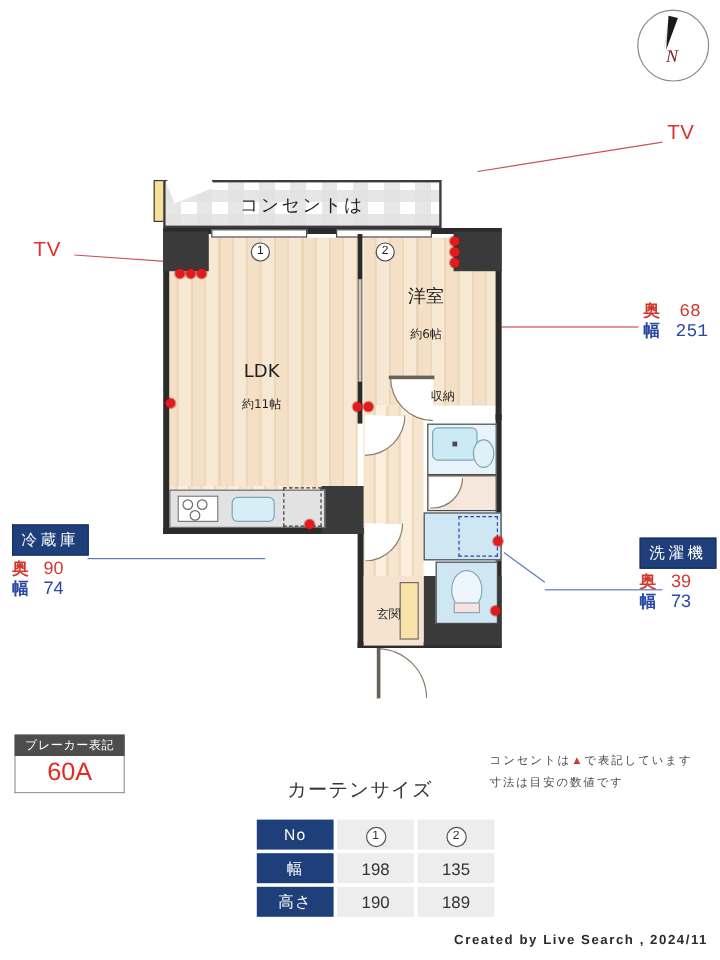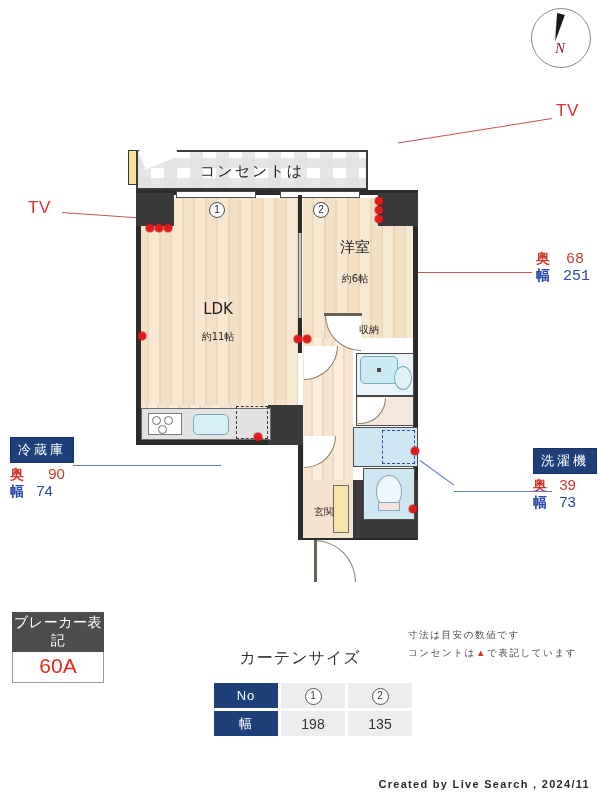--- a/index.html
+++ b/index.html
@@ -50,21 +50,21 @@
   .spec-row .k{font-weight:bold;font-size:14px;}
   .k-depth{color:#d03a2e;}
   .k-width{color:#2a48a8;}
   .v-depth{color:#d03a2e;}
   .v-width{color:#2a48a8;}
   .spec-right .spec-row{text-align:left;}
 
   
   #breaker{left:12px;top:612px;width:92px;}
   #breaker .bhead{
-    background:#4d4d4d;color:#fff;font-size:14px;text-align:center;
+    background:#4d4d4d;color:#fff;font-size:10px;text-align:center;
     padding:2px 0;letter-spacing:.5px;
   }
   #breaker .bval{
     border:1px solid #9a9a9a;border-top:none;background:#fff;
     color:#e02b20;font-size:21px;text-align:center;padding:2px 0 4px;
   }
 
   
   .note{font-size:9.5px;color:#4a4a4a;letter-spacing:1.6px;line-height:1.9;}
   .note .tri{color:#d03a2e;}
@@ -179,21 +179,21 @@
     <span class="k k-width">幅</span>
     <span class="v-width" style="margin-left:4px;">251</span>
   </div>
 </div>
 <div class="abs leader" style="left:404px;top:272px;width:128px;"></div>
 
 <div class="abs" style="left:10px;top:437px;">
   <div class="spec-head">冷蔵庫</div>
   <div class="spec-row" style="margin-top:3px;">
     <span class="k k-depth">奥</span>
-    <span class="v-depth" style="margin-left:20px;">90</span>
+    <span class="v-depth" style="margin-left:8px;">90</span>
   </div>
   <div class="spec-row">
     <span class="k k-width">幅</span>
     <span class="v-width" style="margin-left:8px;">74</span>
   </div>
 </div>
 <div class="abs" style="left:73px;top:465px;">
   <div class="leader" style="position:absolute;left:0;top:0;width:148px;height:1px;background:#5d79c0;"></div>
   <div class="leader" style="position:absolute;left:147px;top:-28px;width:40px;height:1px;background:#5d79c0;transform:rotate(-36deg);transform-origin:0 50%;"></div>
 </div>
@@ -213,39 +213,44 @@
   <div class="leader" style="position:absolute;left:34px;top:31px;width:98px;height:1px;background:#5d79c0;"></div>
   <div class="leader" style="position:absolute;left:0;top:0;width:42px;height:1px;background:#5d79c0;transform:rotate(36deg);transform-origin:0 50%;"></div>
 </div>
 
 <div class="abs" id="breaker">
   <div class="bhead">ブレーカー表記</div>
   <div class="bval">60A</div>
 </div>
 
 <div class="abs note" style="left:408px;top:626px;">
-  <div>寸法は目安の数値です</div>
   <div>
     <span>コンセントは</span><span class="tri">▲</span><span>で表記しています</span>
   </div>
+  <div>寸法は目安の数値です</div>
 </div>
 
 <div class="abs" id="curtain-title">カーテンサイズ</div>
 <table class="abs" id="curtain-table">
   <tbody>
       <tr>
     <td class="hdr">No</td>
     <td><span class="circ-num">1</span></td>
     <td><span class="circ-num">2</span></td>
   </tr>
   <tr>
     <td class="hdr">幅</td>
     <td>198</td>
     <td>135</td>
   </tr>
+  <tr>
+    <td class="hdr">高さ</td>
+    <td>190</td>
+    <td>189</td>
+  </tr>
 </tbody>
   </table>
 
 <div class="abs" id="credit">Created by Live Search , 2024/11</div>
 
 <div class="abs" id="plan">
 
   <div id="balcony">
     <div id="balcony-clip"></div>
     <div class="blabel">コンセントは</div>

